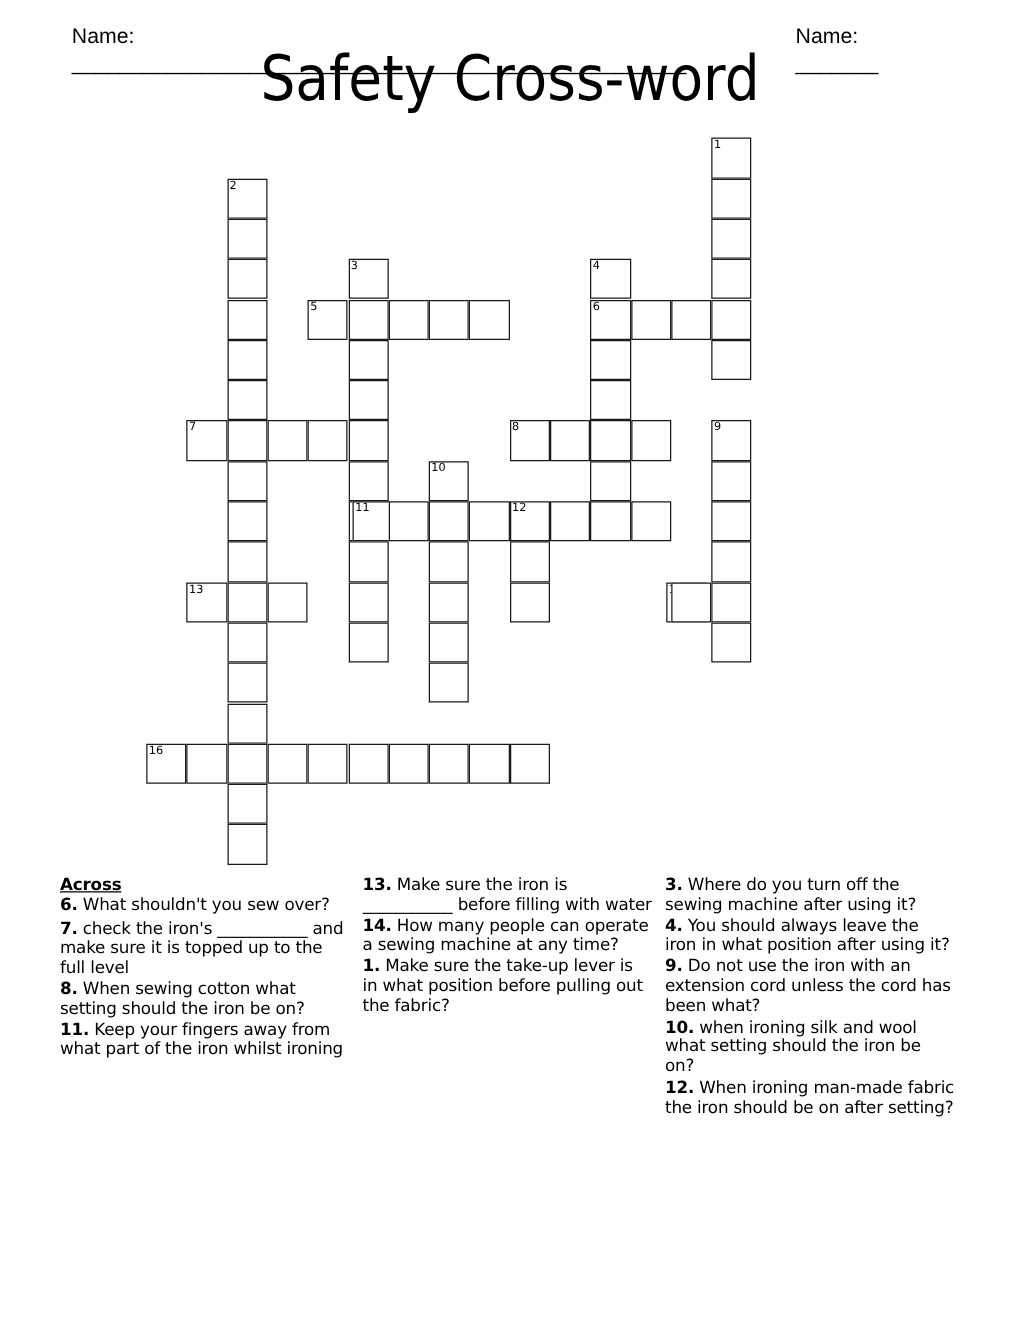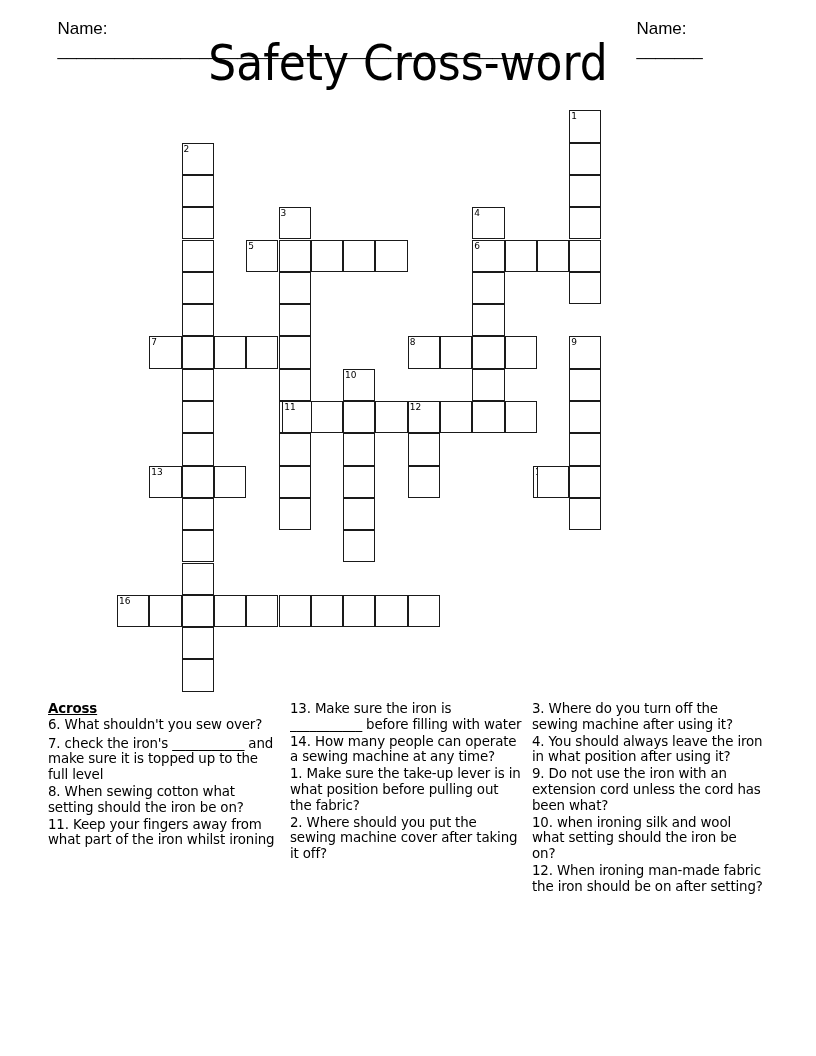--- a/index.html
+++ b/index.html
@@ -8,21 +8,21 @@
     .title { position: absolute; top: 30px; left: 0; width: 816px; text-align: center;
              font-family: "DejaVu Sans", sans-serif; font-size: 50px; line-height: 66px; transform: scaleX(0.88); transform-origin: center; }
     #grid { position: absolute; left: 0; top: 0; width: 816px; height: 700px; }
     .cell { position: absolute; width: 32.3px; height: 32.3px; box-sizing: border-box; border: 1.5px solid #1a1a1a; background: #fff; }
     .cell input { width: 100%; height: 100%; border: none; background: transparent; padding: 0; margin: 0; text-align: center;
                   font-family: "DejaVu Sans", sans-serif; font-size: 16px; text-transform: uppercase; outline: none; }
     .num { position: absolute; left: 1px; top: 0px; font-family: "DejaVu Sans", sans-serif; font-size: 9px; line-height: 10px; pointer-events: none; }
     .cluecol { position: absolute; top: 701px; font-family: "DejaVu Sans", sans-serif; font-size: 13.4px; line-height: 15.8px; letter-spacing: -0.15px; }
     .cluecol .heading { font-weight: bold; text-decoration: underline; }
     .clue { margin-bottom: 1px; }
-    .clue b { font-weight: normal; }
+    .clue b { font-weight: bold; }
     #col1 { left: 48px; width: 232px; }
     #col2 { left: 290px; width: 232px; height: 256px; overflow: hidden; }
     #col3 { left: 532px; width: 232px; }
   </style>
 </head>
 <body>
 
 <div class="hdr" style="left:48px;">
   <span>Name:</span>
   <span>____________________________________________________</span>
@@ -127,21 +127,20 @@
   <div class="clue"><b>6.</b> <span>What shouldn't you sew over?</span></div>
   <div class="clue" style="margin-top:3px"><b>7.</b> <span>check the iron's ___________ and make sure it is topped up to the full level</span></div>
   <div class="clue"><b>8.</b> <span>When sewing cotton what setting should the iron be on?</span></div>
   <div class="clue"><b>11.</b> <span>Keep your fingers away from what part of the iron whilst ironing</span></div>
 </div>
 
 <div class="cluecol" id="col2">
   <div class="clue"><b>13.</b> <span>Make sure the iron is ___________ before filling with water</span></div>
   <div class="clue"><b>14.</b> <span>How many people can operate a sewing machine at any time?</span></div>
   <div class="clue"><b>1.</b> <span>Make sure the take-up lever is in what position before pulling out the fabric?</span></div>
-  <div class="clue"><b>2.</b> <span>Where should you put the sewing machine cover after taking it off?</span></div>
 </div>
 
 <div class="cluecol" id="col3">
   <div class="clue"><b>3.</b> <span>Where do you turn off the sewing machine after using it?</span></div>
   <div class="clue"><b>4.</b> <span>You should always leave the iron in what position after using it?</span></div>
   <div class="clue"><b>9.</b> <span>Do not use the iron with an extension cord unless the cord has been what?</span></div>
   <div class="clue"><b>10.</b> <span>when ironing silk and wool what setting should the iron be on?</span></div>
   <div class="clue"><b>12.</b> <span>When ironing man-made fabric the iron should be on after setting?</span></div>
 </div>
 

